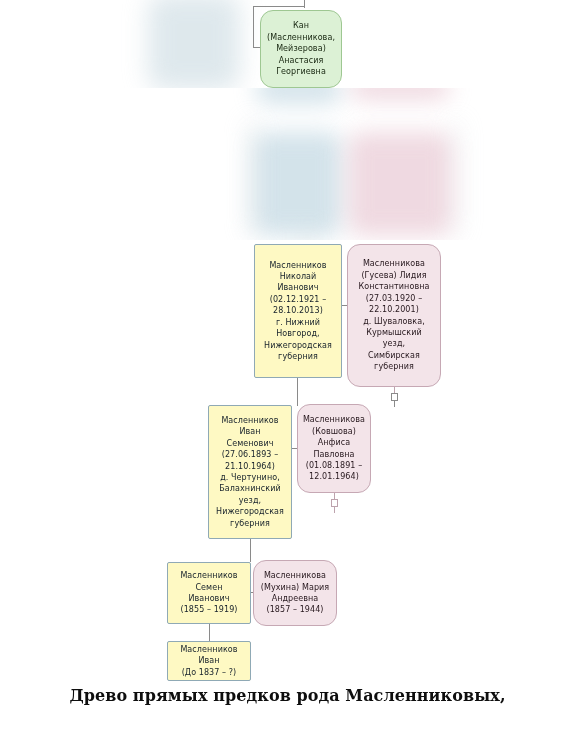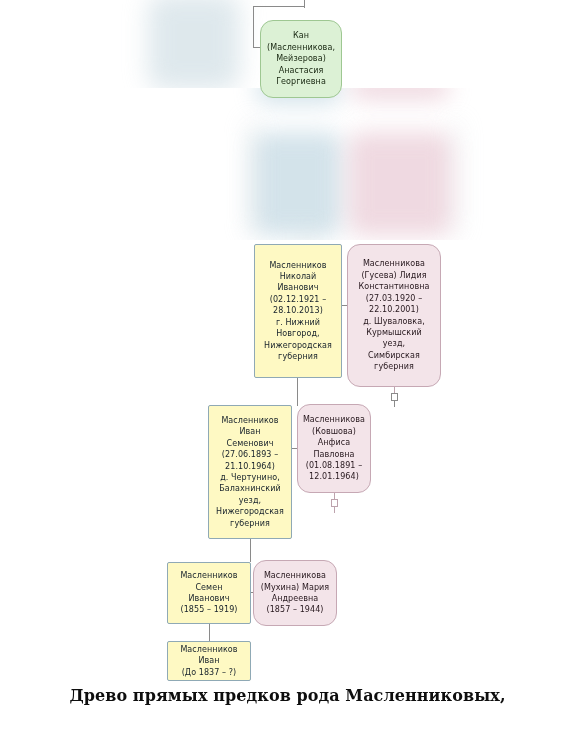--- a/index.html
+++ b/index.html
@@ -142,21 +142,21 @@
 
 <div id="stage">
 
   <div id="blur-topleft"></div>
 
   <div class="hline" style="left:253px; top:6px; width:52px;"></div>
   <div class="vline" style="left:304px; top:0px; height:8px;"></div>
   <div class="vline" style="left:253px; top:6px; height:42px;"></div>
   <div class="hline" style="left:253px; top:47px; width:9px;"></div>
 
-  <div class="node green" style="left:260px; top:20px; width:82px; height:78px;">
+  <div class="node green" style="left:260px; top:10px; width:82px; height:78px;">
     <span class="txt">Кан
 (Масленникова,
 Мейзерова)
 Анастасия
 Георгиевна</span>
   </div>
 
   <div id="blur-band">
     <div class="smudge smudge-blue" style="left:256px; top:-14px; width:86px; height:30px;"></div>
     <div class="smudge smudge-pink" style="left:350px; top:-14px; width:100px; height:26px;"></div>

